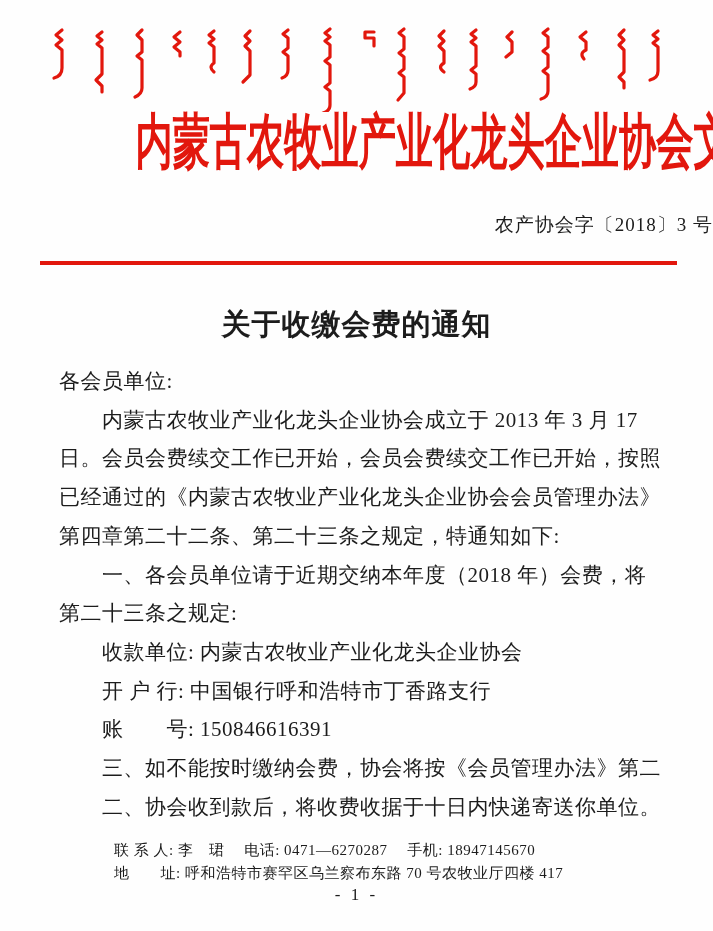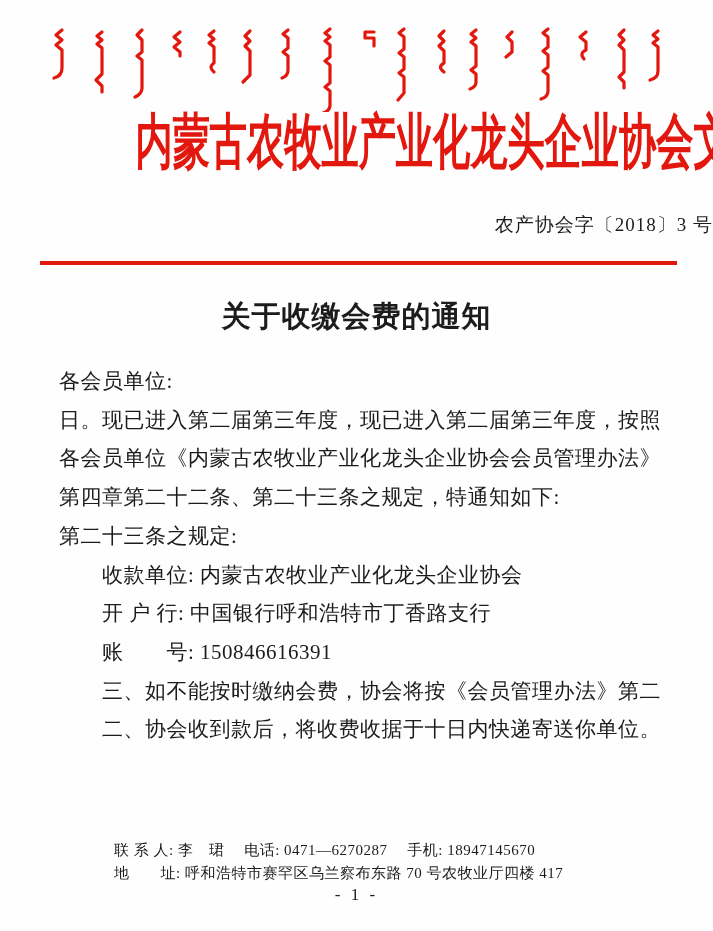--- a/index.html
+++ b/index.html
@@ -27,21 +27,21 @@
     position:absolute;top:212px;left:0;right:0;
     text-align:right;
     font-size:19px;line-height:26px;
     letter-spacing:1px;
   }
   .red-rule{
     position:absolute;top:261px;left:40px;width:637px;height:4px;
     background:#e2170d;
   }
   .notice-title{
-    position:absolute;top:296px;left:0;right:0;
+    position:absolute;top:304px;left:0;right:0;
     text-align:center;
     font-size:29px;line-height:40px;font-weight:bold;
     letter-spacing:1px;
   }
   .body-text{
     position:absolute;top:362px;left:59px;width:604px;
     font-size:21px;line-height:38.7px;
     letter-spacing:0.5px;
   }
   .line{white-space:nowrap;}
@@ -87,23 +87,25 @@
   <div class="org-title">内蒙古农牧业产业化龙头企业协会文件</div>
 
   <div class="doc-number">农产协会字〔2018〕3 号</div>
 
   <div class="red-rule"></div>
 
   <div class="notice-title">关于收缴会费的通知</div>
 
   <div class="body-text">
     <div class="line">各会员单位:</div>
-    <div class="line">日。现已进入第二届第三年度，现已进入第二届第三年度，按照</div>
-    <div class="line">各会员单位《内蒙古农牧业产业化龙头企业协会会员管理办法》</div>
+    <div class="line indent">内蒙古农牧业产业化龙头企业协会成立于 2013 年 3 月 17</div>
+    <div class="line">日。会员会费续交工作已开始，会员会费续交工作已开始，按照</div>
+    <div class="line">已经通过的《内蒙古农牧业产业化龙头企业协会会员管理办法》</div>
     <div class="line">第四章第二十二条、第二十三条之规定，特通知如下:</div>
+    <div class="line indent">一、各会员单位请于近期交纳本年度（2018 年）会费，将</div>
     <div class="line">第二十三条之规定:</div>
     <div class="line indent bold">收款单位: 内蒙古农牧业产业化龙头企业协会</div>
     <div class="line indent bold">开 户 行: 中国银行呼和浩特市丁香路支行</div>
     <div class="line indent bold">账　　号: 150846616391</div>
     <div class="line indent">三、如不能按时缴纳会费，协会将按《会员管理办法》第二</div>
     <div class="line indent">二、协会收到款后，将收费收据于十日内快递寄送你单位。</div>
   </div>
 
   <div class="footer">
     <div class="f-line">联 系 人: 李　珺　 电话: 0471—6270287　 手机: 18947145670</div>

